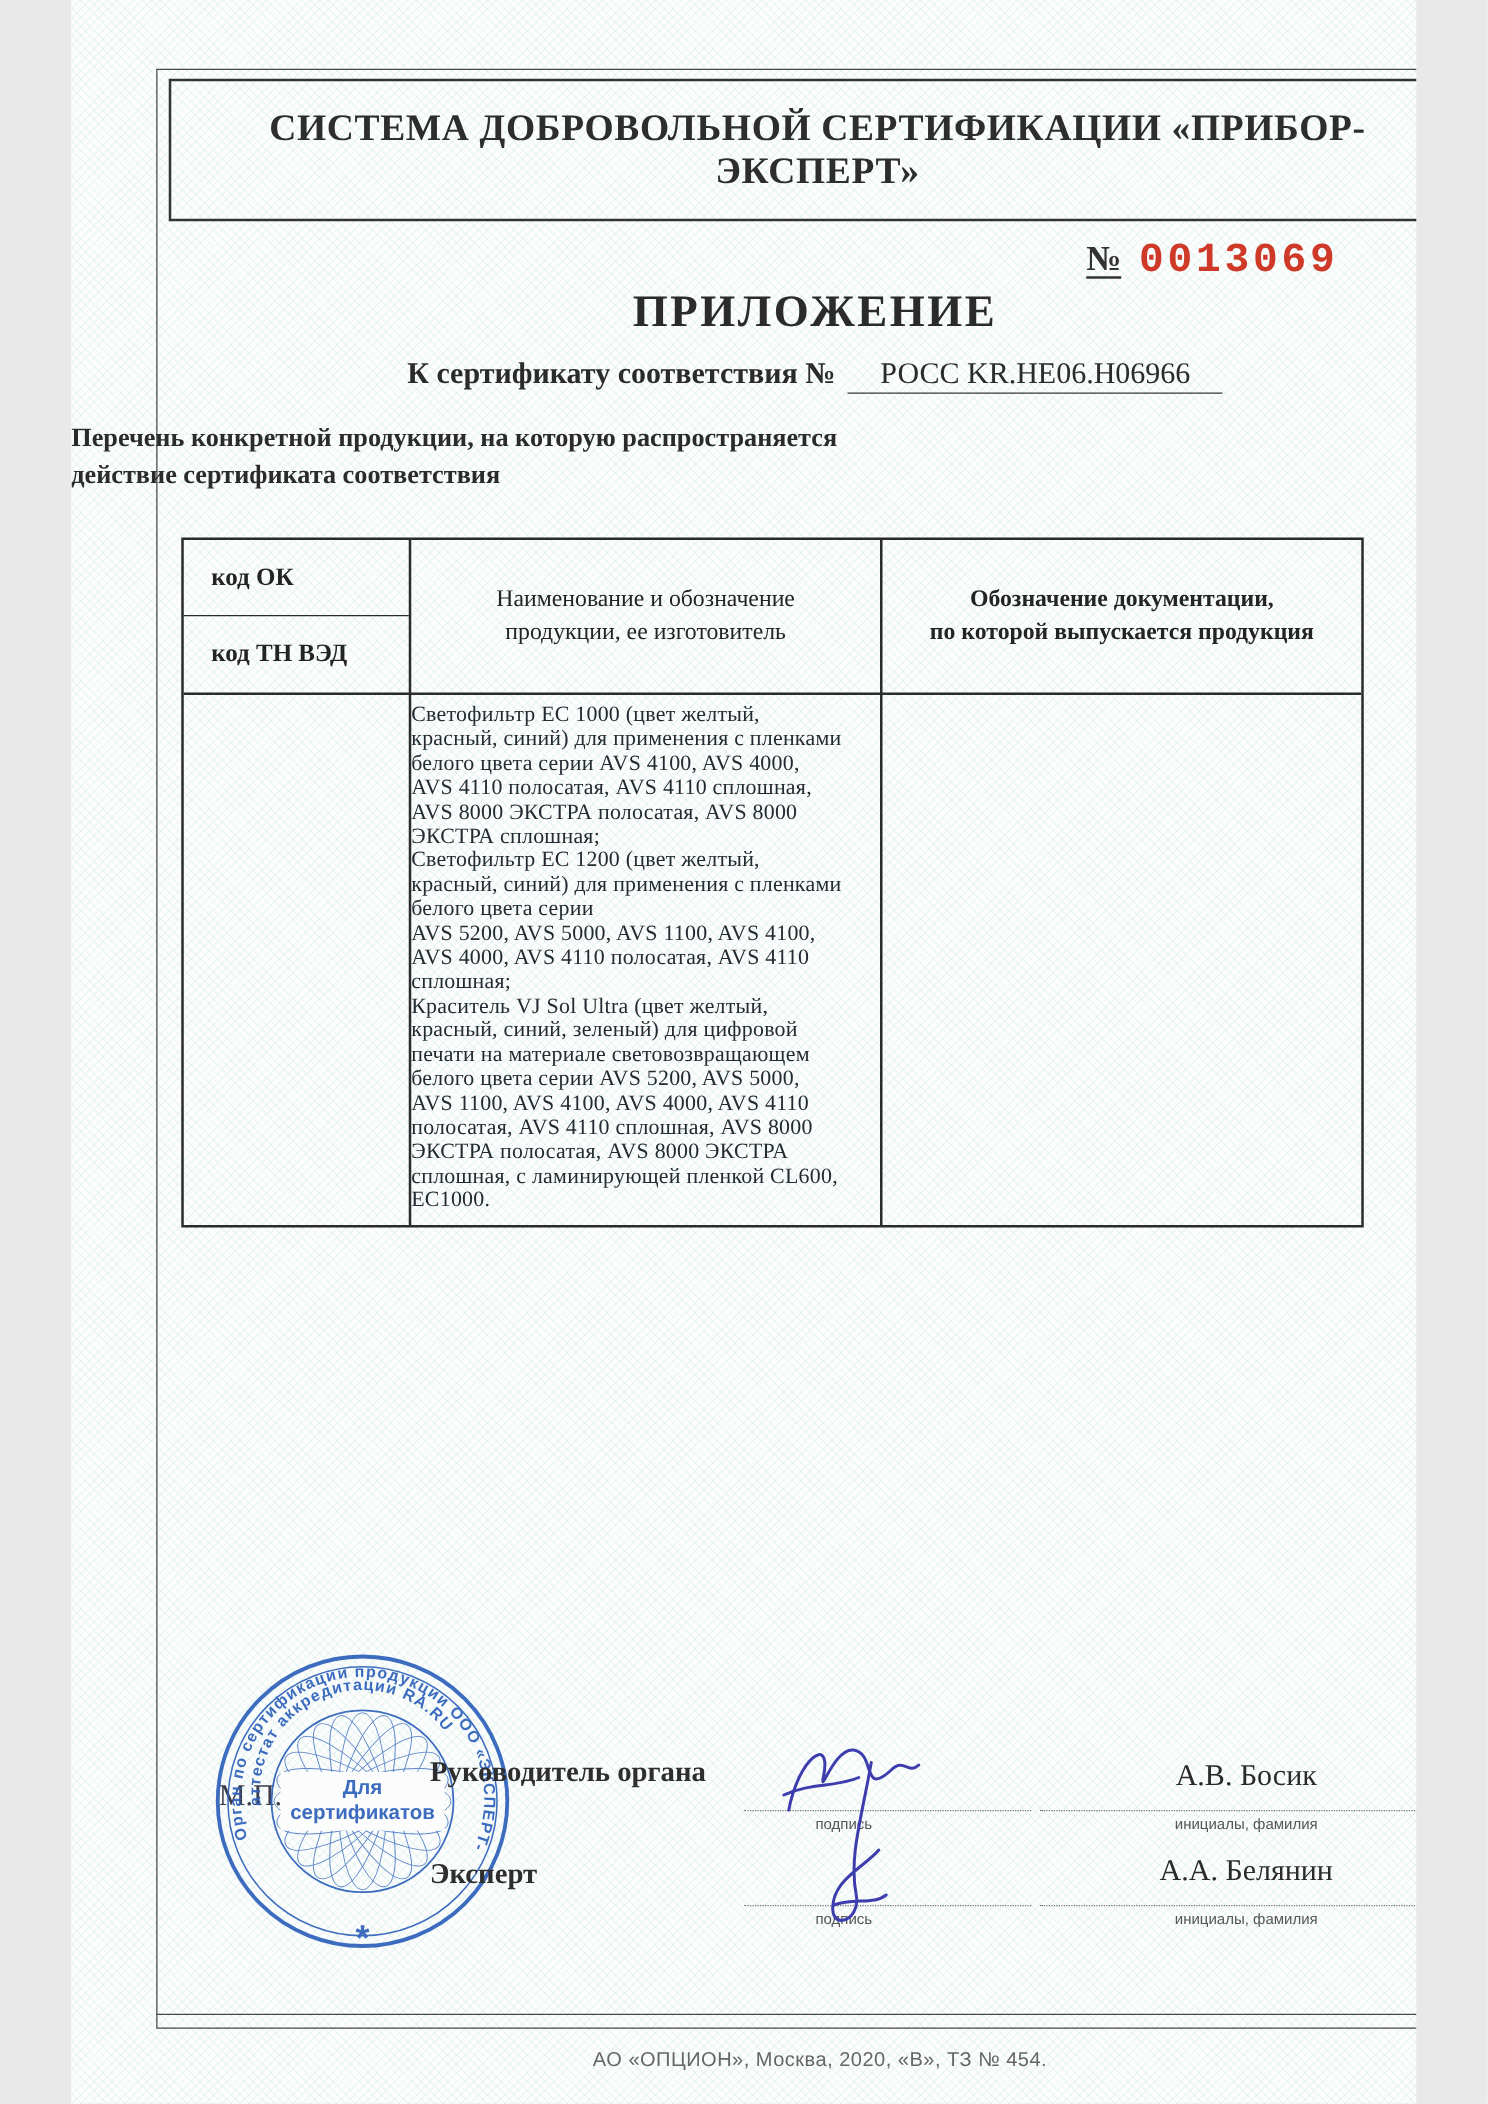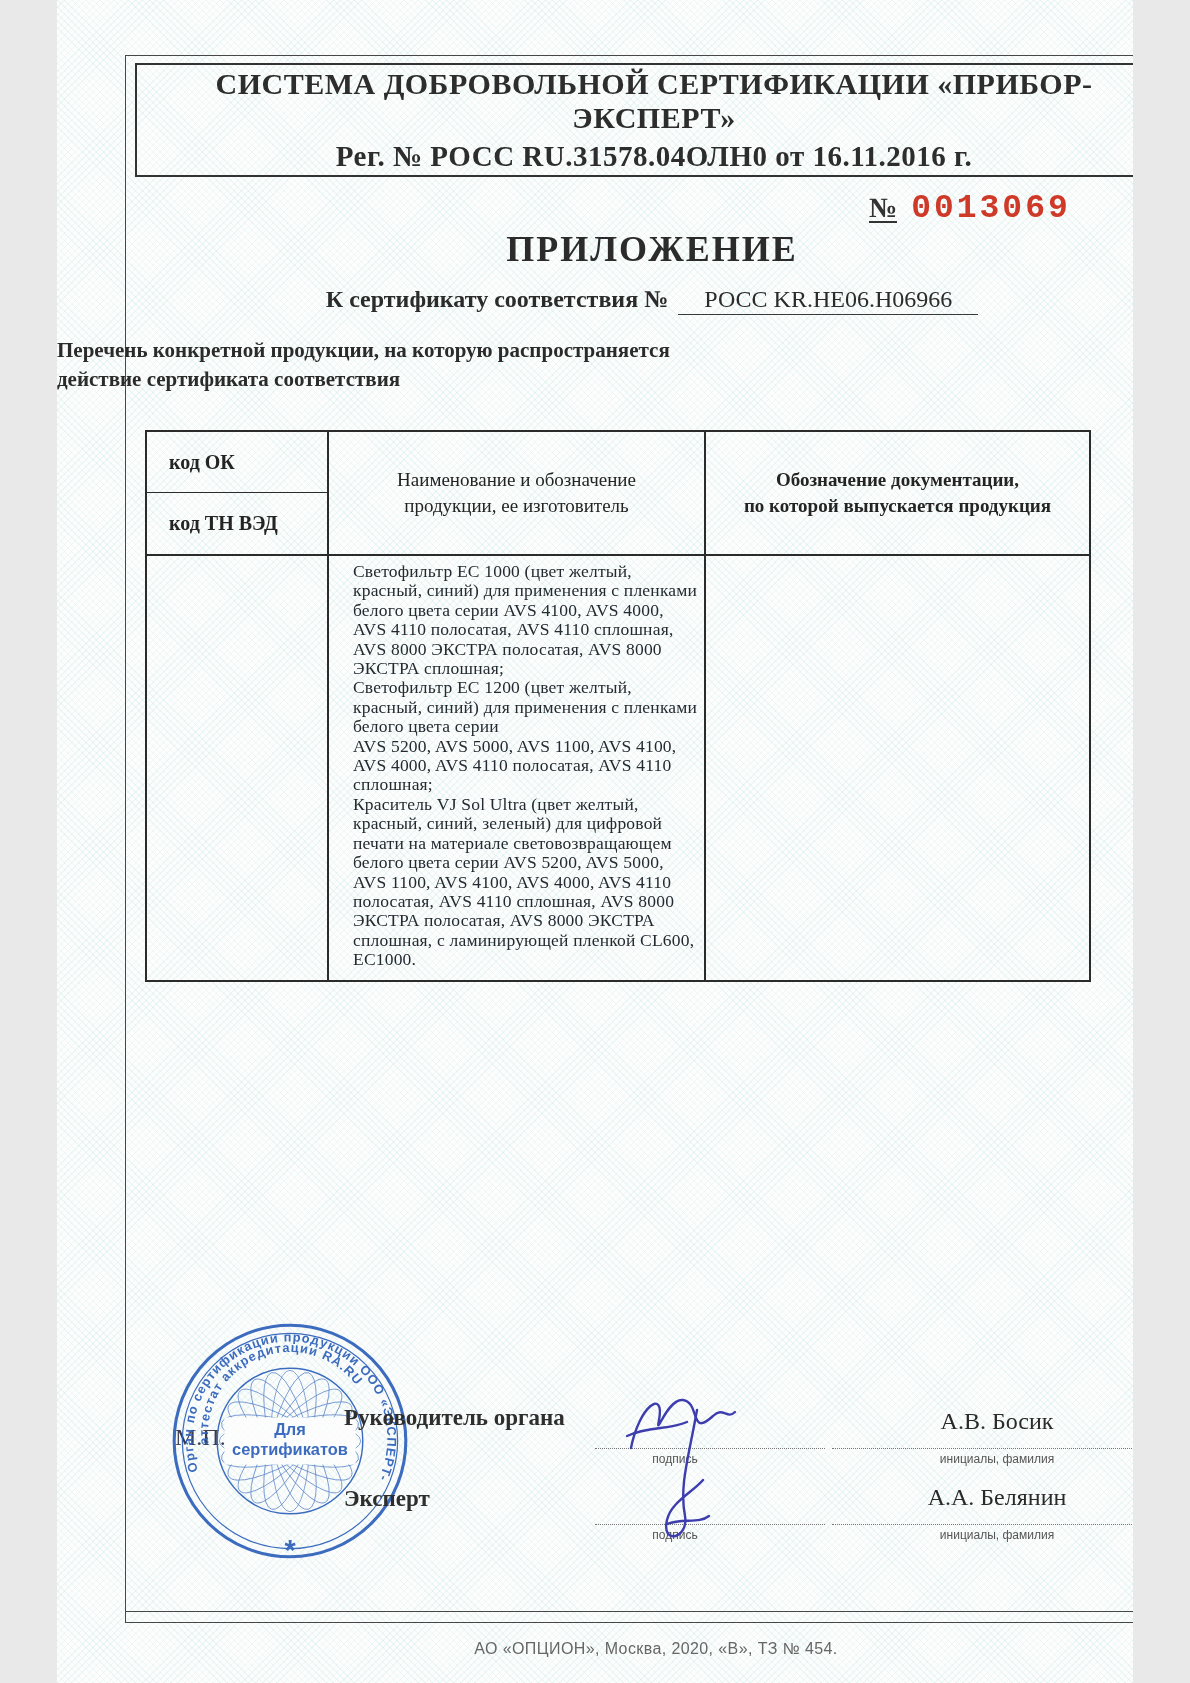--- a/index.html
+++ b/index.html
@@ -36,21 +36,21 @@
   
   .tbl{left:88px;top:430px;width:942px;height:548px;border:2px solid #2b2b2b;}
   .tbl .vline1{position:absolute;left:180px;top:0;height:100%;border-left:2px solid #2b2b2b;}
   .tbl .vline2{position:absolute;left:557px;top:0;height:100%;border-left:2px solid #2b2b2b;}
   .tbl .hline-header{position:absolute;left:0;top:122px;width:100%;border-top:2.5px solid #2b2b2b;}
   .tbl .hline-code{position:absolute;left:0;top:60px;width:180px;border-top:1.5px solid #2b2b2b;}
   .cell-code-top{position:absolute;left:0;top:0;width:180px;height:60px;display:flex;align-items:center;padding-left:22px;box-sizing:border-box;font-size:20px;font-weight:600;text-align:right;}
   .cell-code-bottom{position:absolute;left:0;top:60px;width:180px;height:62px;display:flex;align-items:center;padding-left:22px;box-sizing:border-box;font-size:20px;font-weight:600;}
   .cell-head-mid{position:absolute;left:182px;top:0;width:375px;height:122px;display:flex;align-items:center;justify-content:center;text-align:center;font-size:19px;font-weight:400;line-height:26px;white-space:pre-line;}
   .cell-head-right{position:absolute;left:559px;top:0;width:383px;height:122px;display:flex;align-items:center;justify-content:center;text-align:center;font-size:19px;font-weight:600;line-height:26px;white-space:pre-line;}
-  .cell-body-mid{position:absolute;left:194px;top:124px;width:375px;height:422px;box-sizing:border-box;padding:6px 4px 0 12px;font-size:17.5px;line-height:19.4px;letter-spacing:0.2px;white-space:pre-line;color:#232a31;}
+  .cell-body-mid{position:absolute;left:170px;top:124px;width:375px;height:422px;box-sizing:border-box;padding:6px 4px 0 12px;font-size:17.5px;line-height:19.4px;letter-spacing:0.2px;white-space:pre-line;color:#232a31;}
   .cell-body-left{position:absolute;left:0;top:124px;width:180px;height:422px;}
   .cell-body-right{position:absolute;left:559px;top:124px;width:383px;height:422px;}
   
   .role-label{font-size:23px;font-weight:bold;color:#2e2e2e;z-index:4;}
   .sig-line{border-bottom:1.6px dotted #777;z-index:1;}
   .small-caption{font-size:12px;color:#555;font-family:"Liberation Sans", sans-serif;text-align:center;z-index:1;}
   .signer-name{font-size:24px;color:#2a2a2a;text-align:center;z-index:1;}
   .mp-mark{left:118px;top:1424px;font-size:24px;color:#3c3c4c;z-index:1;}
   .stamp-svg{left:110px;top:1318px;z-index:2;opacity:0.93;}
   .sig-ink-svg{left:552px;top:1376px;z-index:3;}
@@ -59,21 +59,20 @@
 </head>
 <body>
 
 <div class="page">
 
   <div class="abs outer-frame"></div>
   <div class="abs bottom-inner-line"></div>
 
   <div class="abs header-box">
     <div class="header-line1">СИСТЕМА ДОБРОВОЛЬНОЙ СЕРТИФИКАЦИИ «ПРИБОР-ЭКСПЕРТ»</div>
-    <div class="header-line2">Рег. № РОСС RU.31578.04ОЛН0 от 16.11.2016 г.</div>
   </div>
 
   <div class="abs form-number-row">
     <span class="no-sign">№</span>
     <span class="form-number">0013069</span>
   </div>
 
   <div class="abs title">ПРИЛОЖЕНИЕ</div>
 
   <div class="abs cert-row">

